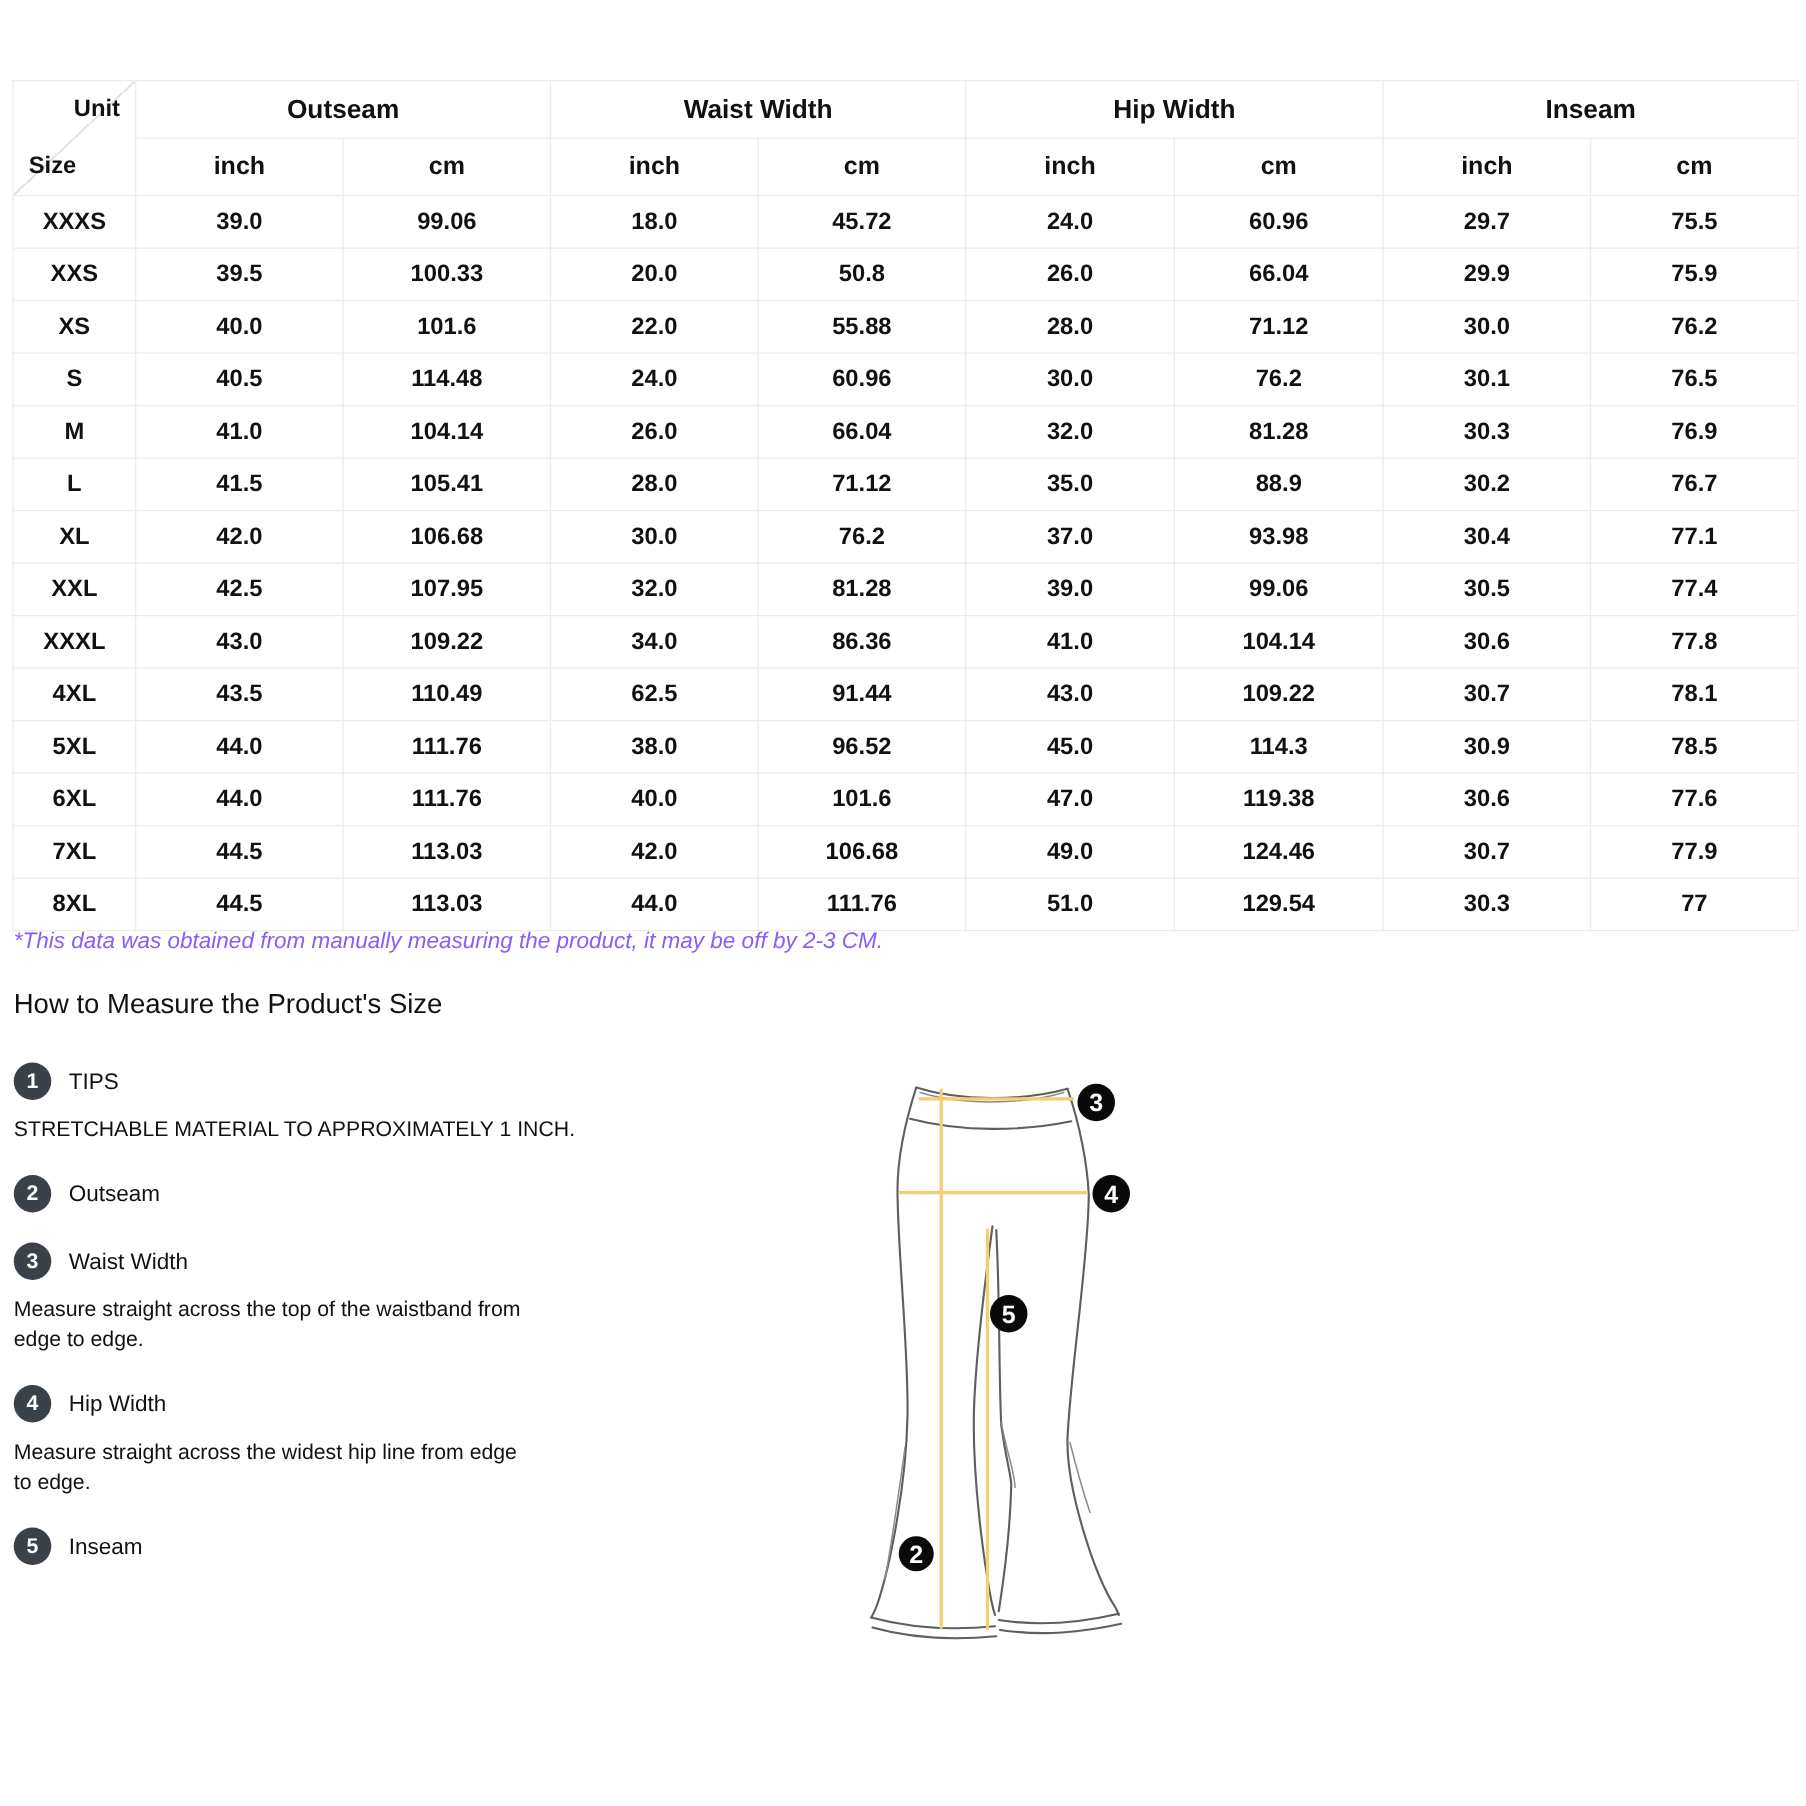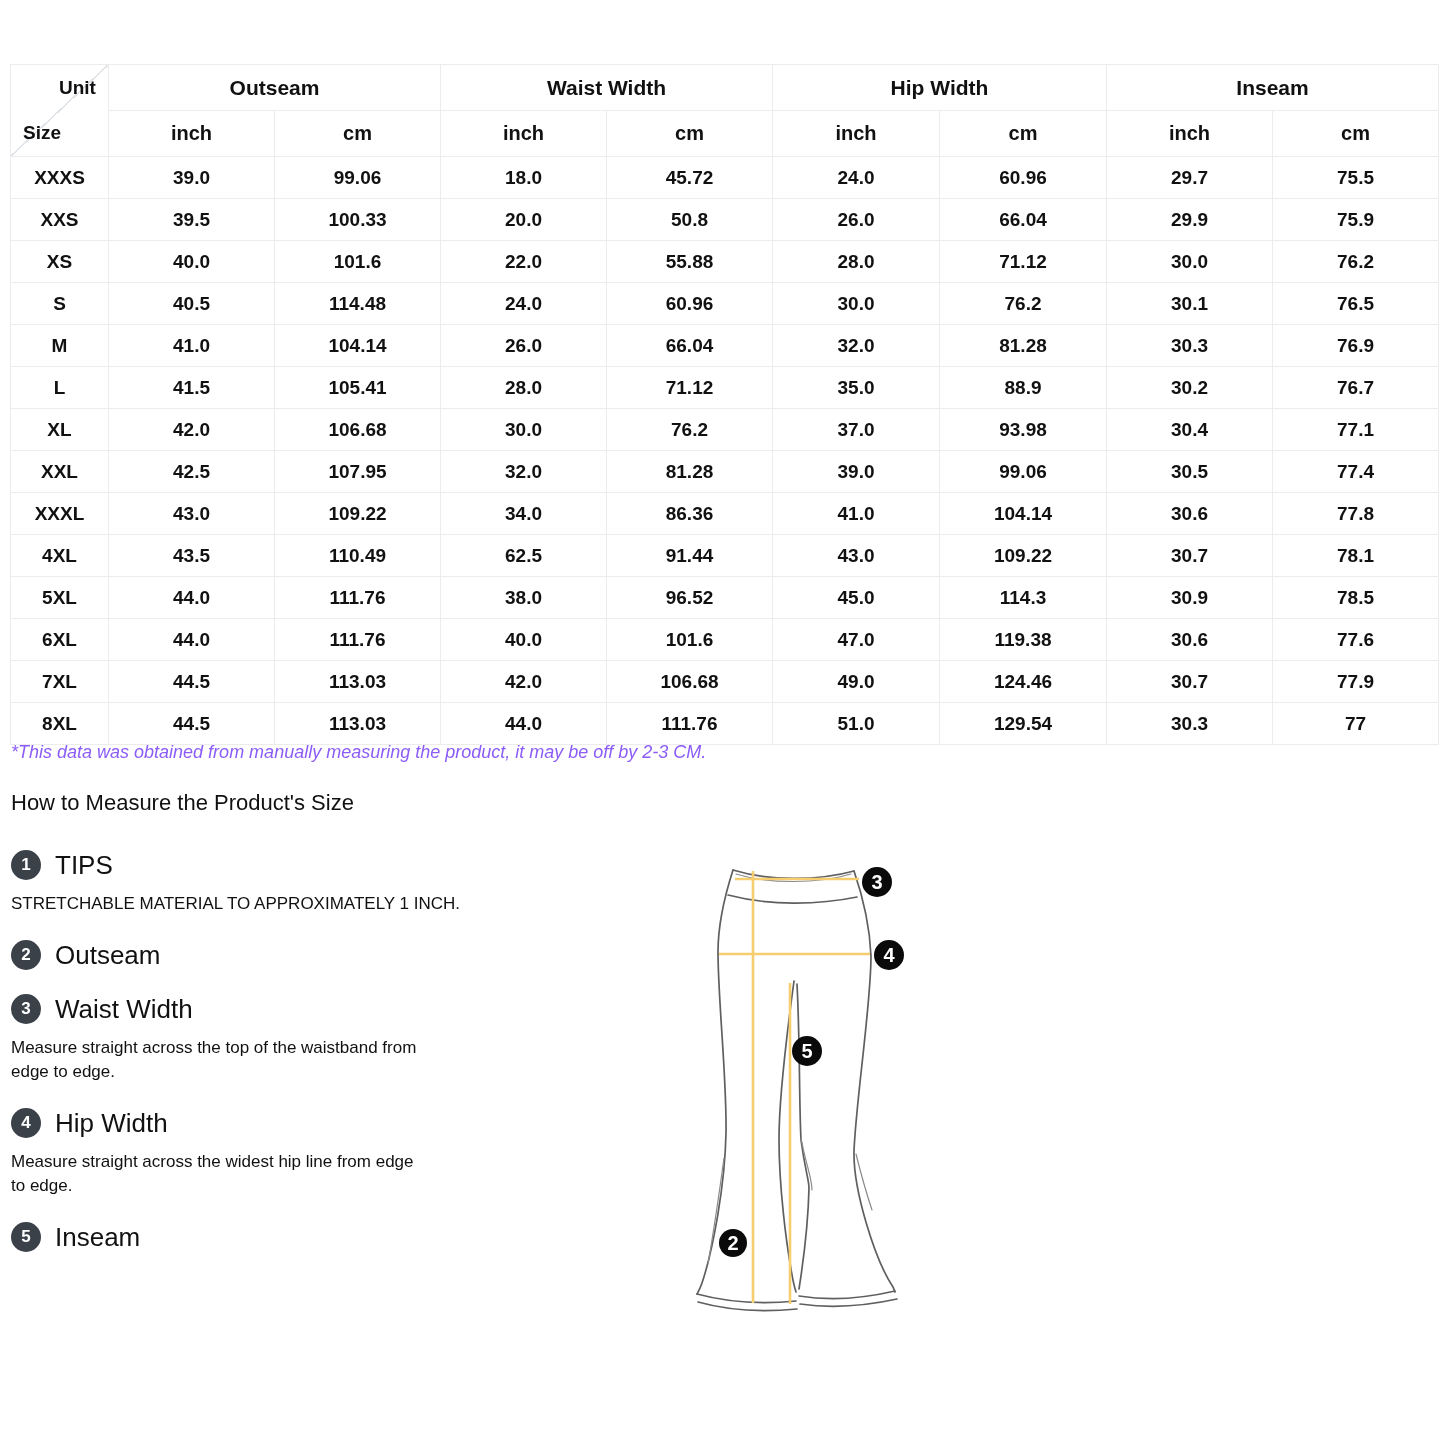--- a/index.html
+++ b/index.html
@@ -59,21 +59,21 @@
   .measure-list{position:absolute;left:11px;top:850px;width:540px;}
   .m-item .m-head{
     display:flex;align-items:center;gap:14px;height:30px;margin-top:24px;
   }
   .m-item:first-child .m-head{margin-top:0;}
   .badge{
     width:30px;height:30px;border-radius:50%;flex:0 0 30px;
     background:var(--list-badge);color:#fff;
     font-size:17px;font-weight:bold;line-height:30px;text-align:center;
   }
-  .m-title{font-size:26px;font-weight:normal;}
+  .m-title{font-size:18px;font-weight:normal;}
   .m-desc{margin:12px 0 0 0;font-size:17px;line-height:24px;font-weight:normal;}
 
   
   .diagram{position:absolute;left:650px;top:840px;width:350px;height:490px;}
   .pant-line{fill:none;stroke:var(--outline);stroke-width:1.7;stroke-linecap:round;}
   .pant-thin{fill:none;stroke:#8a8a8a;stroke-width:1.2;stroke-linecap:round;}
   .meas-line{fill:none;stroke:var(--accent);stroke-width:2.6;}
   .dbadge{fill:var(--badge);}
   .dbadge-num{
     fill:#ffffff;font-size:20px;font-weight:bold;text-anchor:middle;

